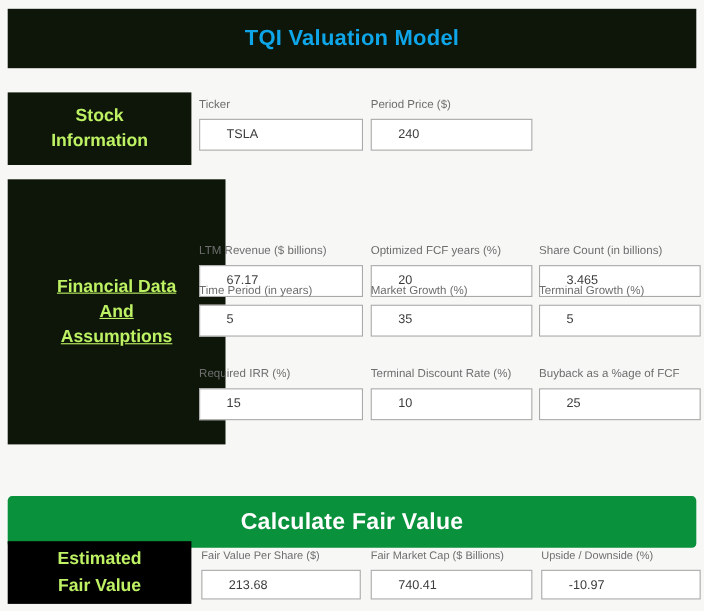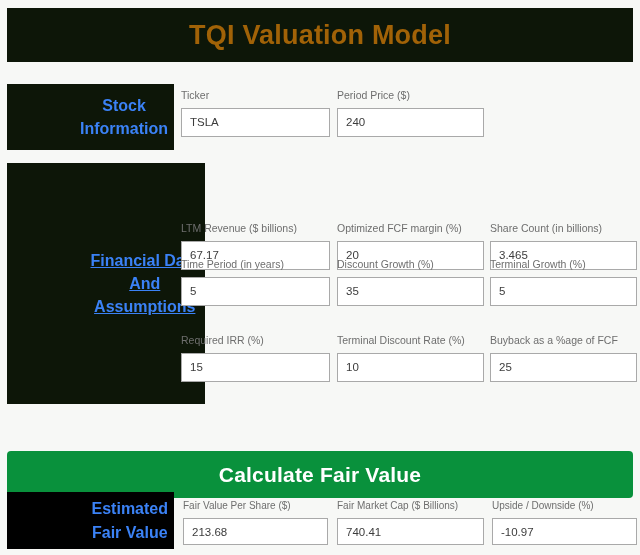--- a/index.html
+++ b/index.html
@@ -26,36 +26,36 @@
     left: 7px;
     top: 8px;
     width: 626px;
     height: 54px;
     background: #0d1608;
     display: flex;
     align-items: center;
     justify-content: center;
   }
   .title-bar .title-text {
-    color: #a16207;
-    font-size: 27px;
+    color: #0ea5e9;
+    font-size: 20px;
     font-weight: bold;
     letter-spacing: 0.2px;
     line-height: 1;
   }
 
   
   .side-panel {
     position: absolute;
     background: #0d1608;
     display: flex;
     align-items: center;
-    justify-content: flex-end;
+    justify-content: center;
     text-align: center;
-    color: #3b82f6;
+    color: #bef264;
   }
   .side-panel .side-text {
     font-size: 16px;
     font-weight: bold;
     line-height: 1.45;
     padding: 0 6px;
     white-space: pre-line;
   }
   #panel-stock {
     left: 7px;
@@ -96,21 +96,21 @@
   .field .field-input {
     display: block;
     box-sizing: border-box;
     width: 100%;
     height: 29px;
     background: #ffffff;
     border: 1px solid #a9a9a9;
     color: #3c3c3c;
     font-family: "Liberation Sans", sans-serif;
     font-size: 11.5px;
-    padding: 0 8px;
+    padding: 0 24px;
     line-height: 27px;
     outline: none;
   }
   .field .field-input::placeholder { color: #b0b0b0; }
 
   
   .col-1 { left: 181px; width: 149px; }
   .col-2 { left: 337px; width: 147px; }
   .col-3 { left: 490px; width: 147px; }
 
@@ -175,34 +175,34 @@
     <span class="side-text">Financial Data
 And
 Assumptions</span>
   </div>
 
   <div class="field col-1 row-fin-1">
     <span class="field-label">LTM Revenue ($ billions)</span>
     <input class="field-input" type="text" value="67.17" placeholder="LTM Revenue" style="">
   </div>
   <div class="field col-2 row-fin-1">
-    <span class="field-label">Optimized FCF margin (%)</span>
+    <span class="field-label">Optimized FCF years (%)</span>
     <input class="field-input" type="text" value="20" placeholder="FCF margin" style="">
   </div>
   <div class="field col-3 row-fin-1">
     <span class="field-label">Share Count (in billions)</span>
     <input class="field-input" type="text" value="3.465" placeholder="Share Count" style="">
   </div>
 
   <div class="field col-1 row-fin-2">
     <span class="field-label">Time Period (in years)</span>
     <input class="field-input" type="text" value="5" placeholder="Time Period" style="">
   </div>
   <div class="field col-2 row-fin-2">
-    <span class="field-label">Discount Growth (%)</span>
+    <span class="field-label">Market Growth (%)</span>
     <input class="field-input" type="text" value="35" placeholder="Revenue Growth" style="">
   </div>
   <div class="field col-3 row-fin-2">
     <span class="field-label">Terminal Growth (%)</span>
     <input class="field-input" type="text" value="5" placeholder="Terminal Growth" style="">
   </div>
 
   <div class="field col-1 row-fin-3">
     <span class="field-label">Required IRR (%)</span>
     <input class="field-input" type="text" value="15" placeholder="Required IRR" style="">

